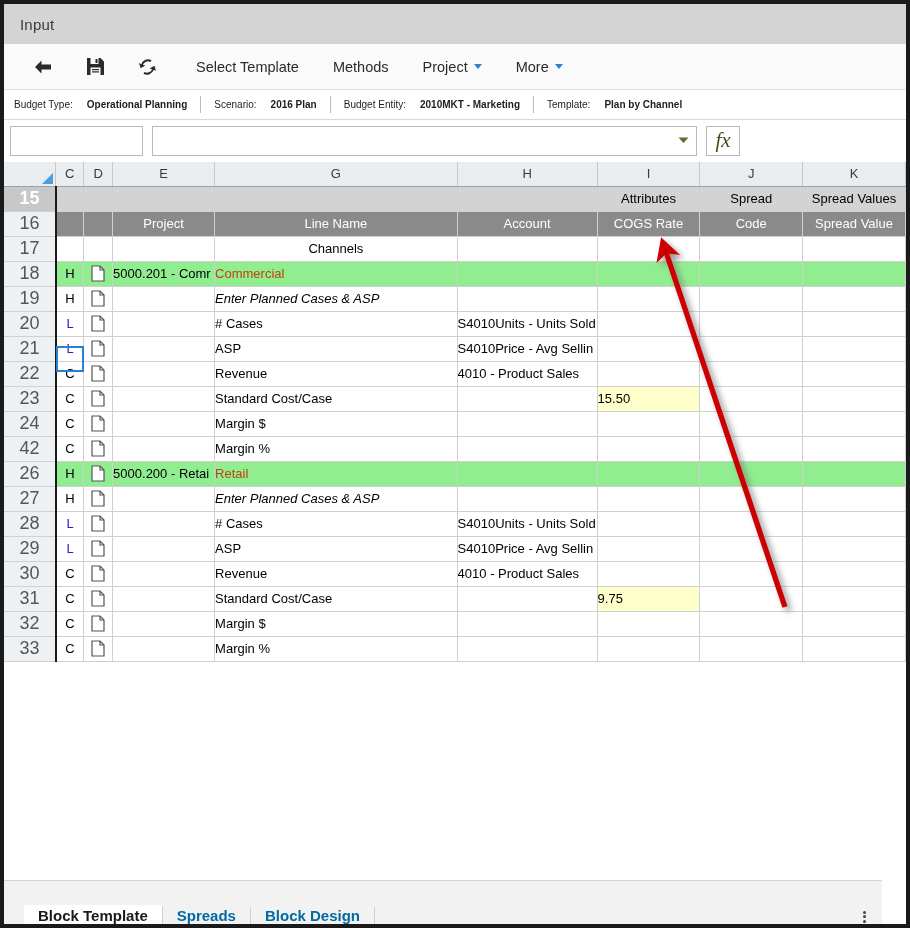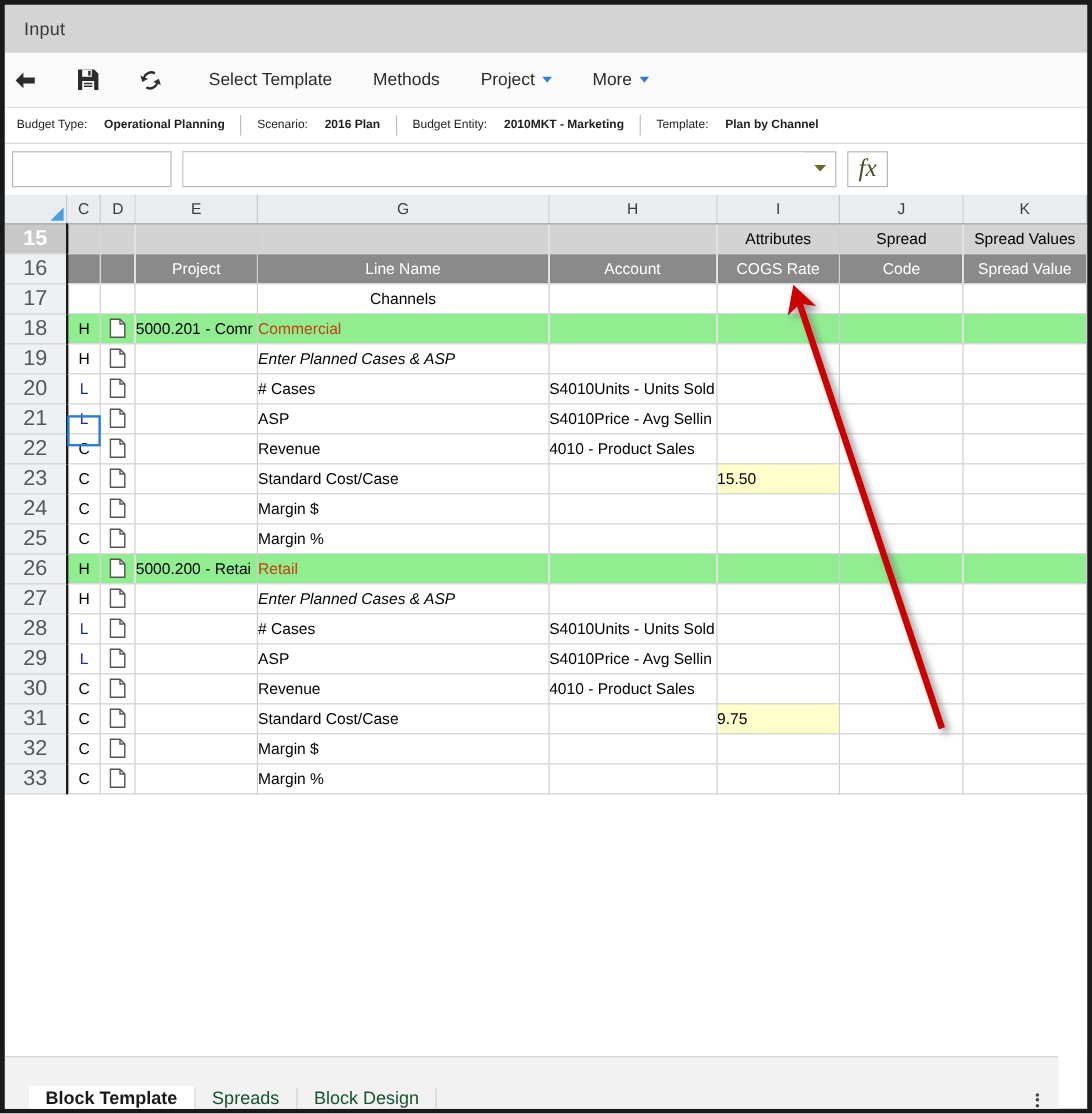--- a/index.html
+++ b/index.html
@@ -31,20 +31,21 @@
     font-size: 15px; color: #3a3a3a; font-weight: 400;
     letter-spacing: .2px;
   }
 
   
   #toolbar {
     height: 46px;
     background: #fafafa;
     border-bottom: 1px solid #e2e2e2;
     display: flex; align-items: center;
+    padding-left: 22px;
   }
   .tb-icon {
     width: 34px; height: 30px;
     display: flex; align-items: center; justify-content: center;
     margin-right: 18px;
     cursor: pointer;
   }
   .tb-icon svg { display: block; }
   .tb-item {
     font-size: 14.5px; color: #2b2b2b;
@@ -217,24 +218,25 @@
     position: absolute; left: 0; bottom: 0;
     width: 878px; height: 44px;
     background: #f2f2f2;
     border-top: 1px solid #d6d6d6;
     display: flex; align-items: flex-end;
   }
   #tab-bar .spacer-left { width: 20px; border-right: 1px solid #d6d6d6; }
   .tab {
     display: flex; align-items: center;
     padding: 0 14px;
-    font-size: 15px; color: #14532d;
+    font-size: 15px; color: #0369a1;
     border-right: 1px solid #cfcfcf;
     cursor: pointer;
     background: transparent;
+    font-weight: bold;
   }
   .tab.active {
     background: #ffffff; color: #1a1a1a; font-weight: bold;
     border-top: 2px solid #ffffff;
     margin-top: -1px;
   }
   #tab-bar .fill { flex: 1; }
   #tab-menu {
     width: 36px;
     display: flex; align-items: center; justify-content: center;
@@ -487,21 +489,21 @@
                 <path d="M9 1 L9 5 L13 5" fill="none" stroke="#555" stroke-width="1.2"></path>
               </svg></td>
             <td class="c-white pad-l bold"></td>
             <td class="c-white pad-l">Margin $</td>
             <td class="c-white pad-l"></td>
             <td class="c-white"></td>
             <td class="c-white"></td>
             <td class="c-white thick-right"></td>
           </tr>
           <tr>
-            <td class="rownum">25</td>
+            <td class="rownum">42</td>
             <td class="c-white center thick-left"><span class="">C</span></td>
             <td class="c-white center"><svg class="fileicon" width="14" height="17" viewBox="0 0 14 17">
                 <path d="M1 1 H9 L13 5 V16 H1 Z" fill="#ffffff" stroke="#555" stroke-width="1.2"></path>
                 <path d="M9 1 L9 5 L13 5" fill="none" stroke="#555" stroke-width="1.2"></path>
               </svg></td>
             <td class="c-white pad-l bold"></td>
             <td class="c-white pad-l">Margin %</td>
             <td class="c-white pad-l"></td>
             <td class="c-white"></td>
             <td class="c-white"></td>

